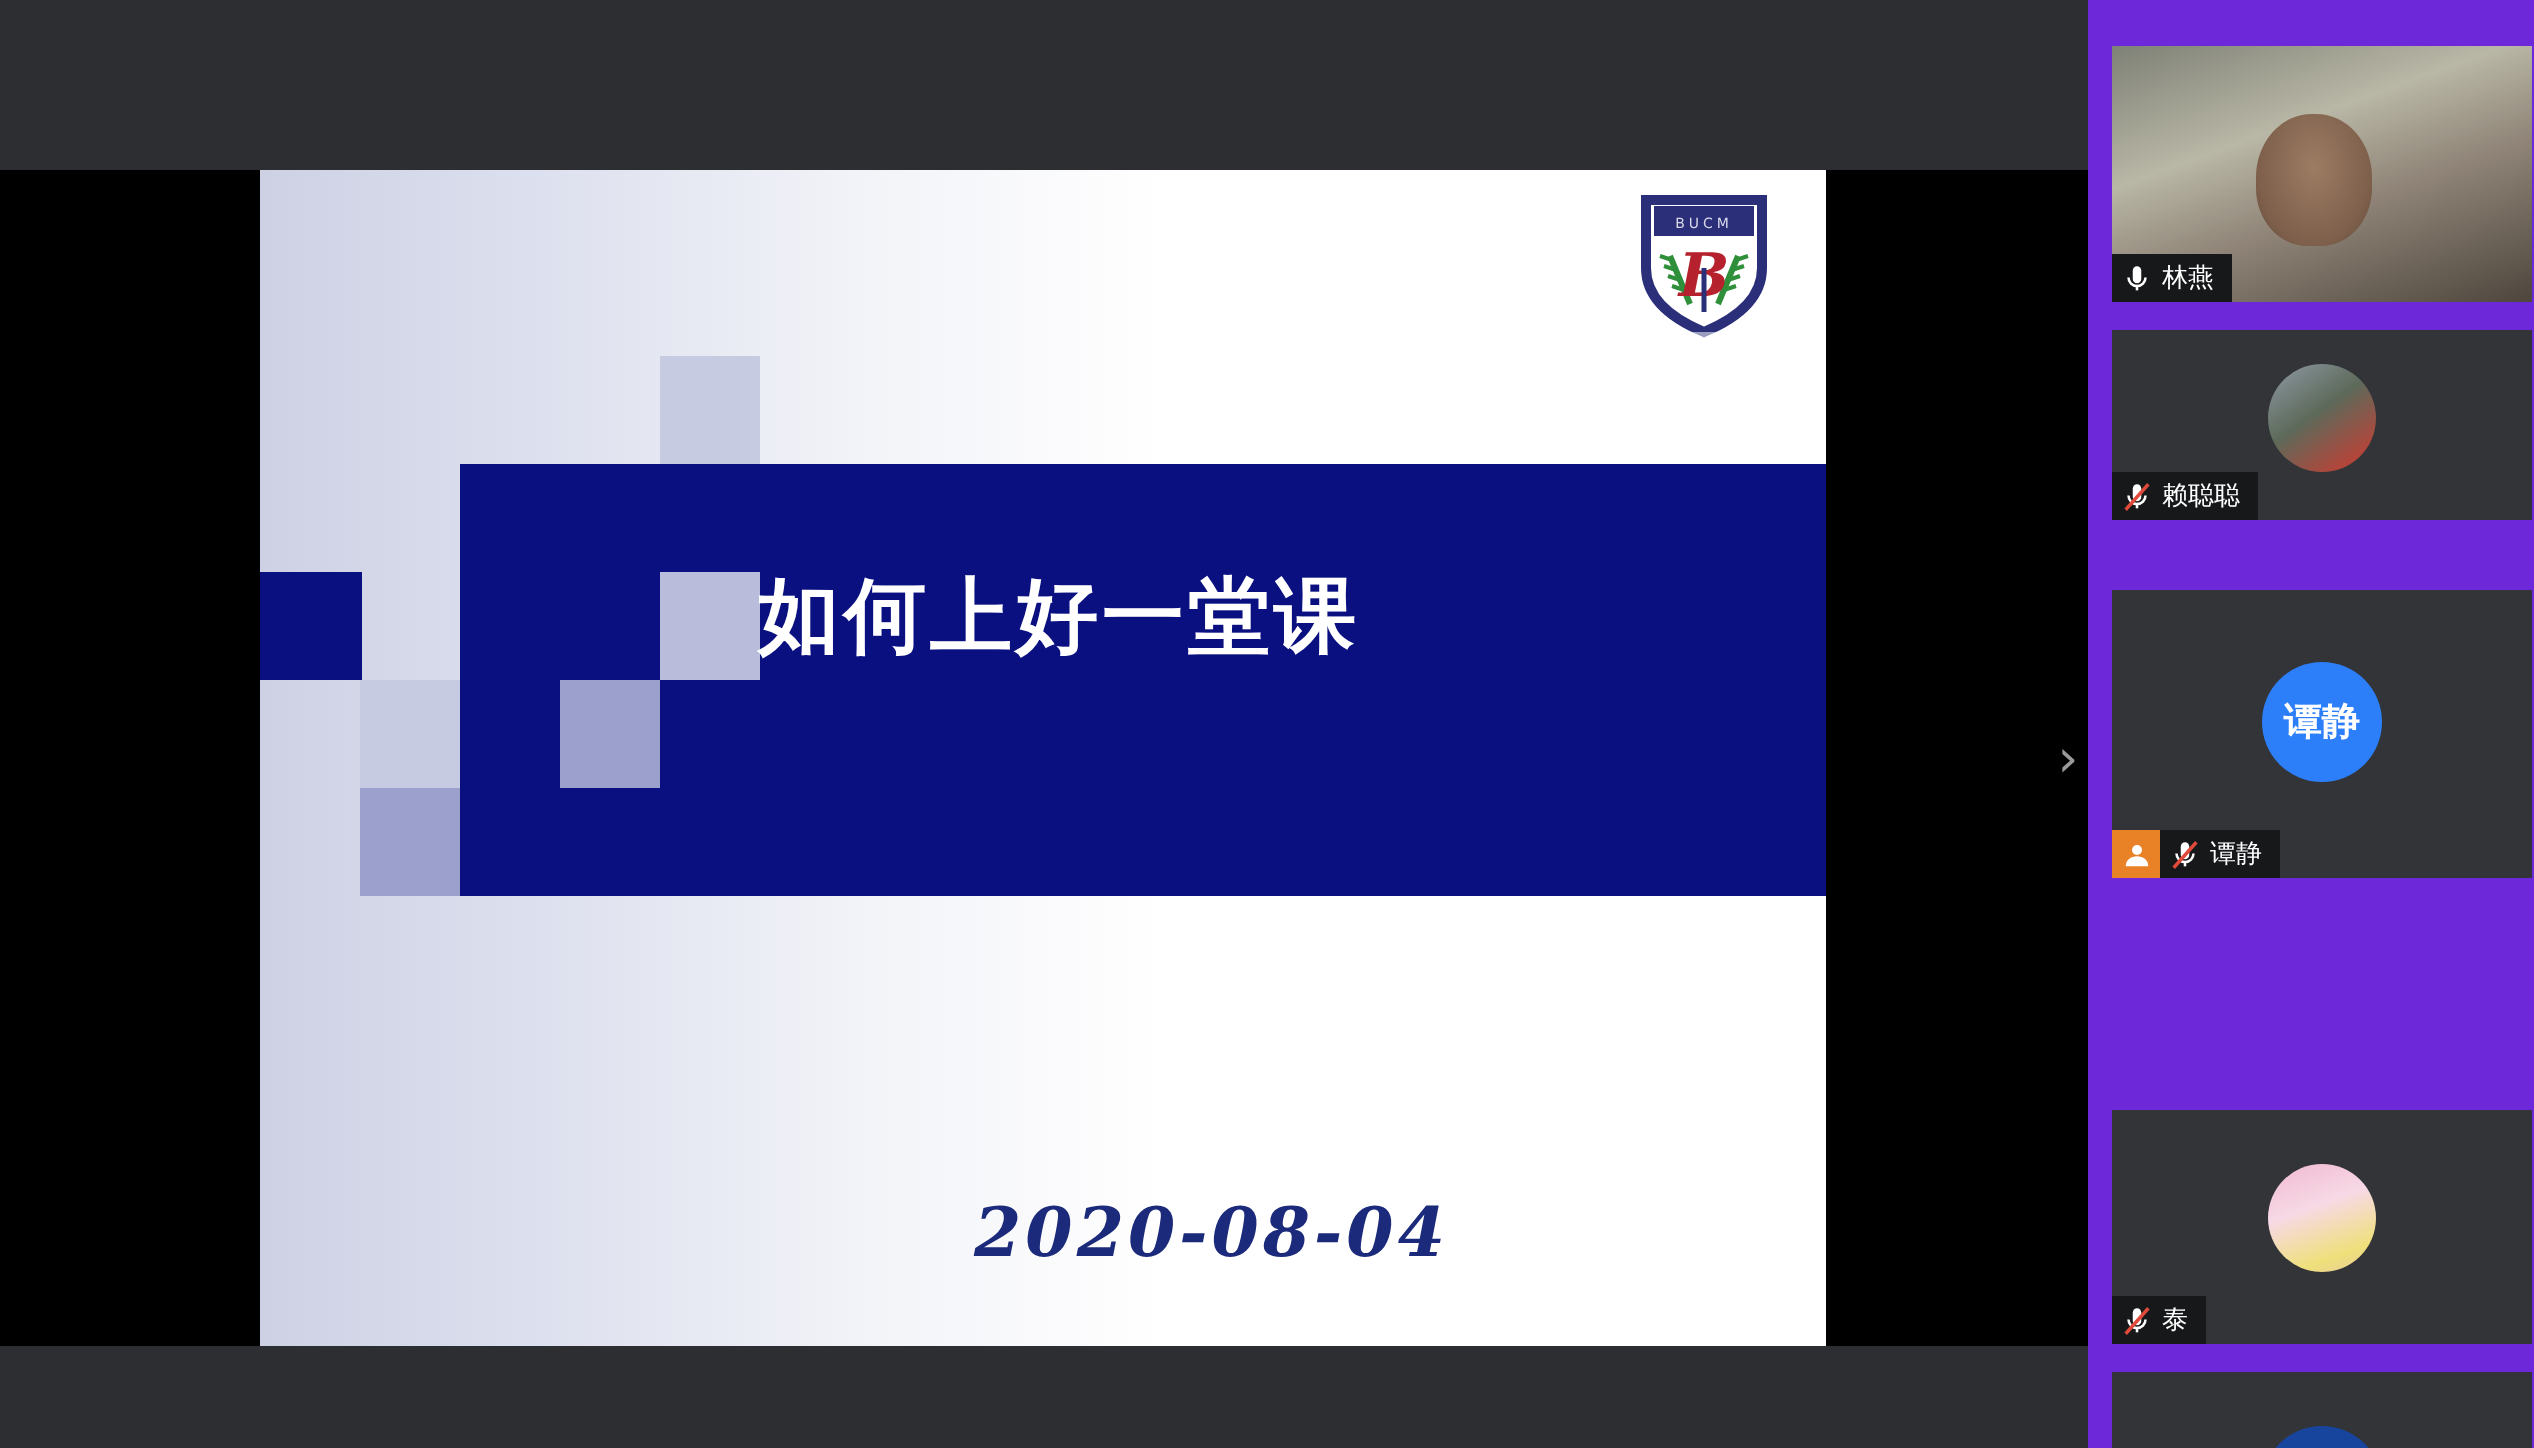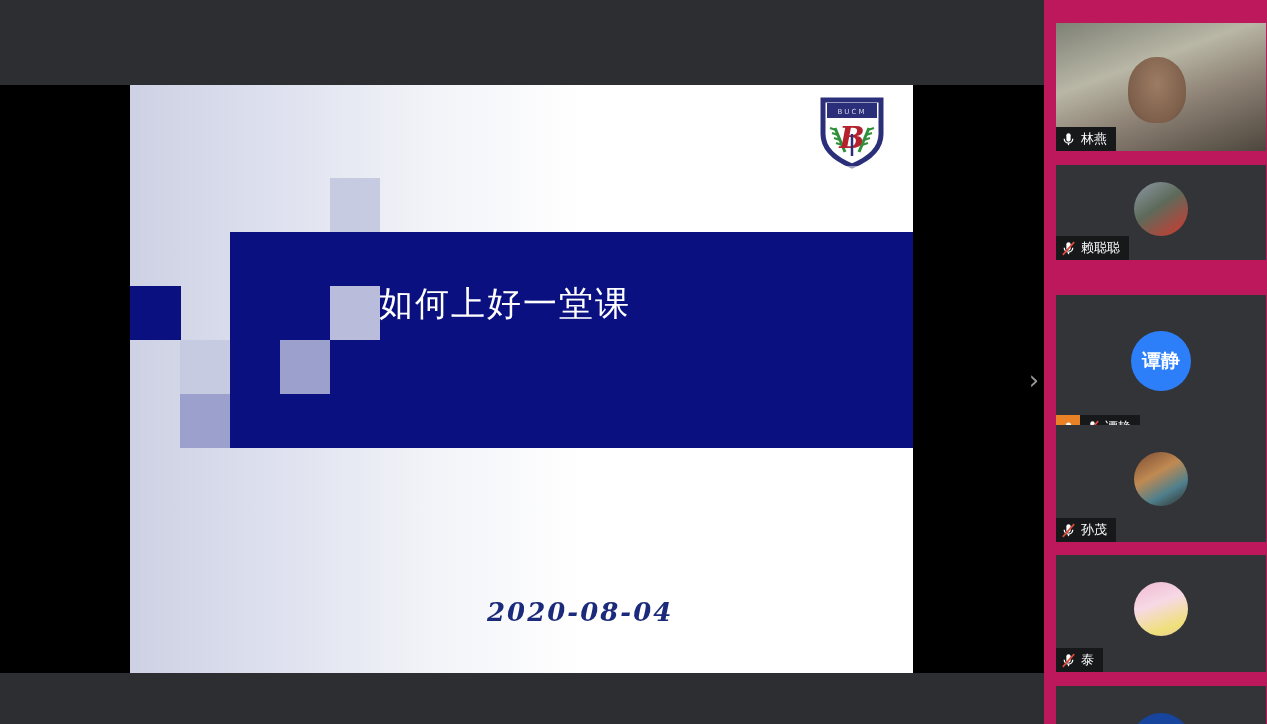--- a/index.html
+++ b/index.html
@@ -40,44 +40,44 @@
   .msq.mid   { background:#9ba0cd; }
 
   
   #logo { position:absolute; right:24px; top:9px; width:74px; height:100px; }
   #logo svg { display:block; }
 
   
   .title-line {
     position:absolute; color:#ffffff; white-space:nowrap;
     font-family:"DejaVu Sans","Liberation Sans",sans-serif;
-    font-weight:400; font-size:34px; letter-spacing:2px;
+    font-weight:700; font-size:41px; letter-spacing:2px;
   }
   #title-1 { left:249px; top:196px; }
   #title-2 { left:397px; top:291px; }
 
   .sub-line {
     position:absolute; color:#1b2a7a; white-space:nowrap;
     font-family:"DejaVu Serif","Liberation Serif",serif;
     font-weight:700; font-style:italic;
   }
   #presenter { left:224px; top:432px; font-size:28px; letter-spacing:5px; }
-  #pres-date { left:357px; top:512px; font-size:26px; letter-spacing:2px; }
+  #pres-date { left:357px; top:512px; font-size:34px; letter-spacing:2px; }
 
   
   #chevron {
     position:absolute; left:1023px; top:363px; width:22px; height:34px;
     color:#9a9a9a; font-size:26px; line-height:34px; text-align:center;
     font-family:"DejaVu Sans",sans-serif;
   }
 
   
   #sidebar {
     position:absolute; left:1044px; top:0; width:223px; height:724px;
-    background:#be185d;
+    background:#6d28d9;
     padding-left:45px;
   }
   .tile {
     position:absolute; left:12px; width:210px;
     background:#323438; overflow:hidden;
   }
   .tile.active { outline:3px solid #4ec14e; outline-offset:-3px; }
 
   .tile-photo { position:absolute; inset:0; }
 
@@ -211,34 +211,20 @@
             <svg width="17" height="17" viewBox="0 0 24 24">
        <path d="M12 3a3 3 0 0 1 3 3v6a3 3 0 0 1-6 0V6a3 3 0 0 1 3-3z" fill="#fff"></path>
        <path d="M6 11a6 6 0 0 0 12 0" stroke="#fff" stroke-width="1.8" fill="none"></path>
        <path d="M12 17v3" stroke="#fff" stroke-width="1.8"></path>
        <path d="M4 21 L20 3" stroke="#e04a3a" stroke-width="2.4"></path>
      </svg>
           </div>
           <span class="pname">谭静</span>
         </div>
       </div>
-      <div class="tile" style="top: 425px; height: 117px;">
-        <div class="avatar" style="background: linear-gradient(150deg, rgb(122, 74, 51) 0%, rgb(192, 138, 82) 40%, rgb(79, 127, 140) 70%, rgb(46, 42, 38) 100%);"></div>
-        <div class="namebar">
-          <div class="mic-wrap">
-            <svg width="17" height="17" viewBox="0 0 24 24">
-       <path d="M12 3a3 3 0 0 1 3 3v6a3 3 0 0 1-6 0V6a3 3 0 0 1 3-3z" fill="#fff"></path>
-       <path d="M6 11a6 6 0 0 0 12 0" stroke="#fff" stroke-width="1.8" fill="none"></path>
-       <path d="M12 17v3" stroke="#fff" stroke-width="1.8"></path>
-       <path d="M4 21 L20 3" stroke="#e04a3a" stroke-width="2.4"></path>
-     </svg>
-          </div>
-          <span class="pname">孙茂</span>
-        </div>
-      </div>
       <div class="tile" style="top: 555px; height: 117px;">
         <div class="avatar" style="background: linear-gradient(160deg, rgb(240, 185, 207) 0%, rgb(247, 217, 230) 40%, rgb(239, 224, 122) 80%, rgb(232, 201, 160) 100%);"></div>
         <div class="namebar">
           <div class="mic-wrap">
             <svg width="17" height="17" viewBox="0 0 24 24">
        <path d="M12 3a3 3 0 0 1 3 3v6a3 3 0 0 1-6 0V6a3 3 0 0 1 3-3z" fill="#fff"></path>
        <path d="M6 11a6 6 0 0 0 12 0" stroke="#fff" stroke-width="1.8" fill="none"></path>
        <path d="M12 17v3" stroke="#fff" stroke-width="1.8"></path>
        <path d="M4 21 L20 3" stroke="#e04a3a" stroke-width="2.4"></path>
      </svg>

